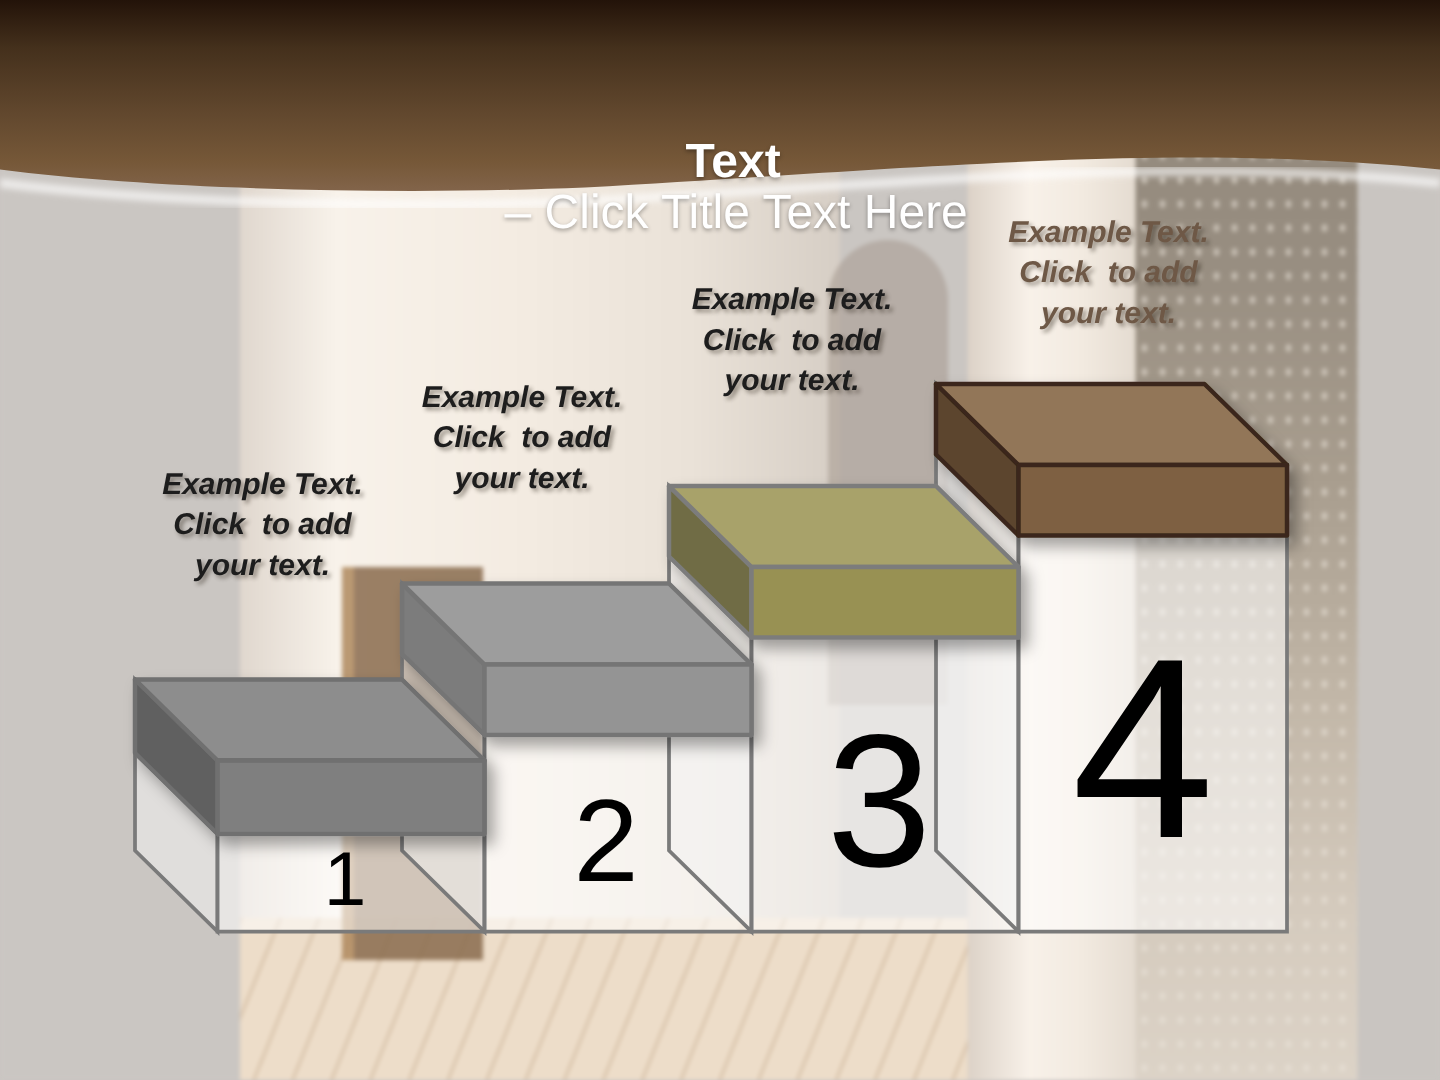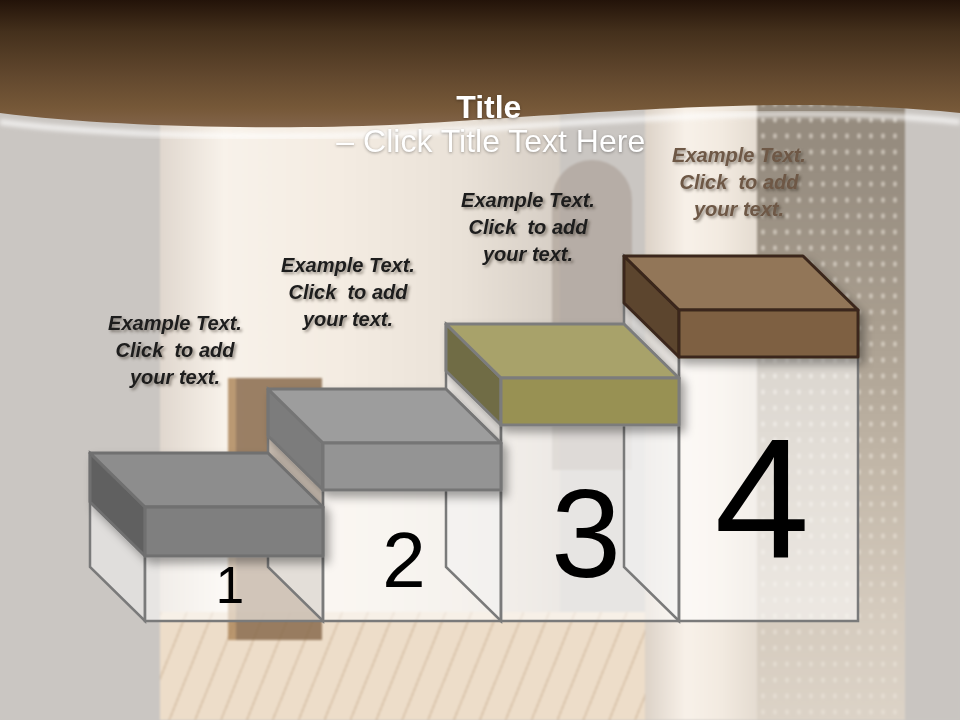--- a/index.html
+++ b/index.html
@@ -139,17 +139,17 @@
       </linearGradient>
       <filter id="softBlur">
           <feGaussianBlur stdDeviation="2.2"></feGaussianBlur>
         </filter>
     </defs>
     <path d="M0,122 C110,136 270,139 392,134 C505,128 585,121 702,116 C805,112 885,114 960,122" fill="none" stroke="#ffffff" stroke-width="6" opacity="0.65" filter="url(#softBlur)"></path>
     <path d="M0,0 H960 V113 C880,105 800,103 700,107 C580,112 500,119 390,125 C270,130 110,127 0,113 Z" fill="url(#bandGrad)"></path>
   </svg>
 
   <div class="title">
-    <span class="t-bold">Title</span>
+    <span class="t-bold">Text</span>
     <span class="t-rest">– Click Title Text Here</span>
   </div>
 
 </div>
 
 </body></html>

